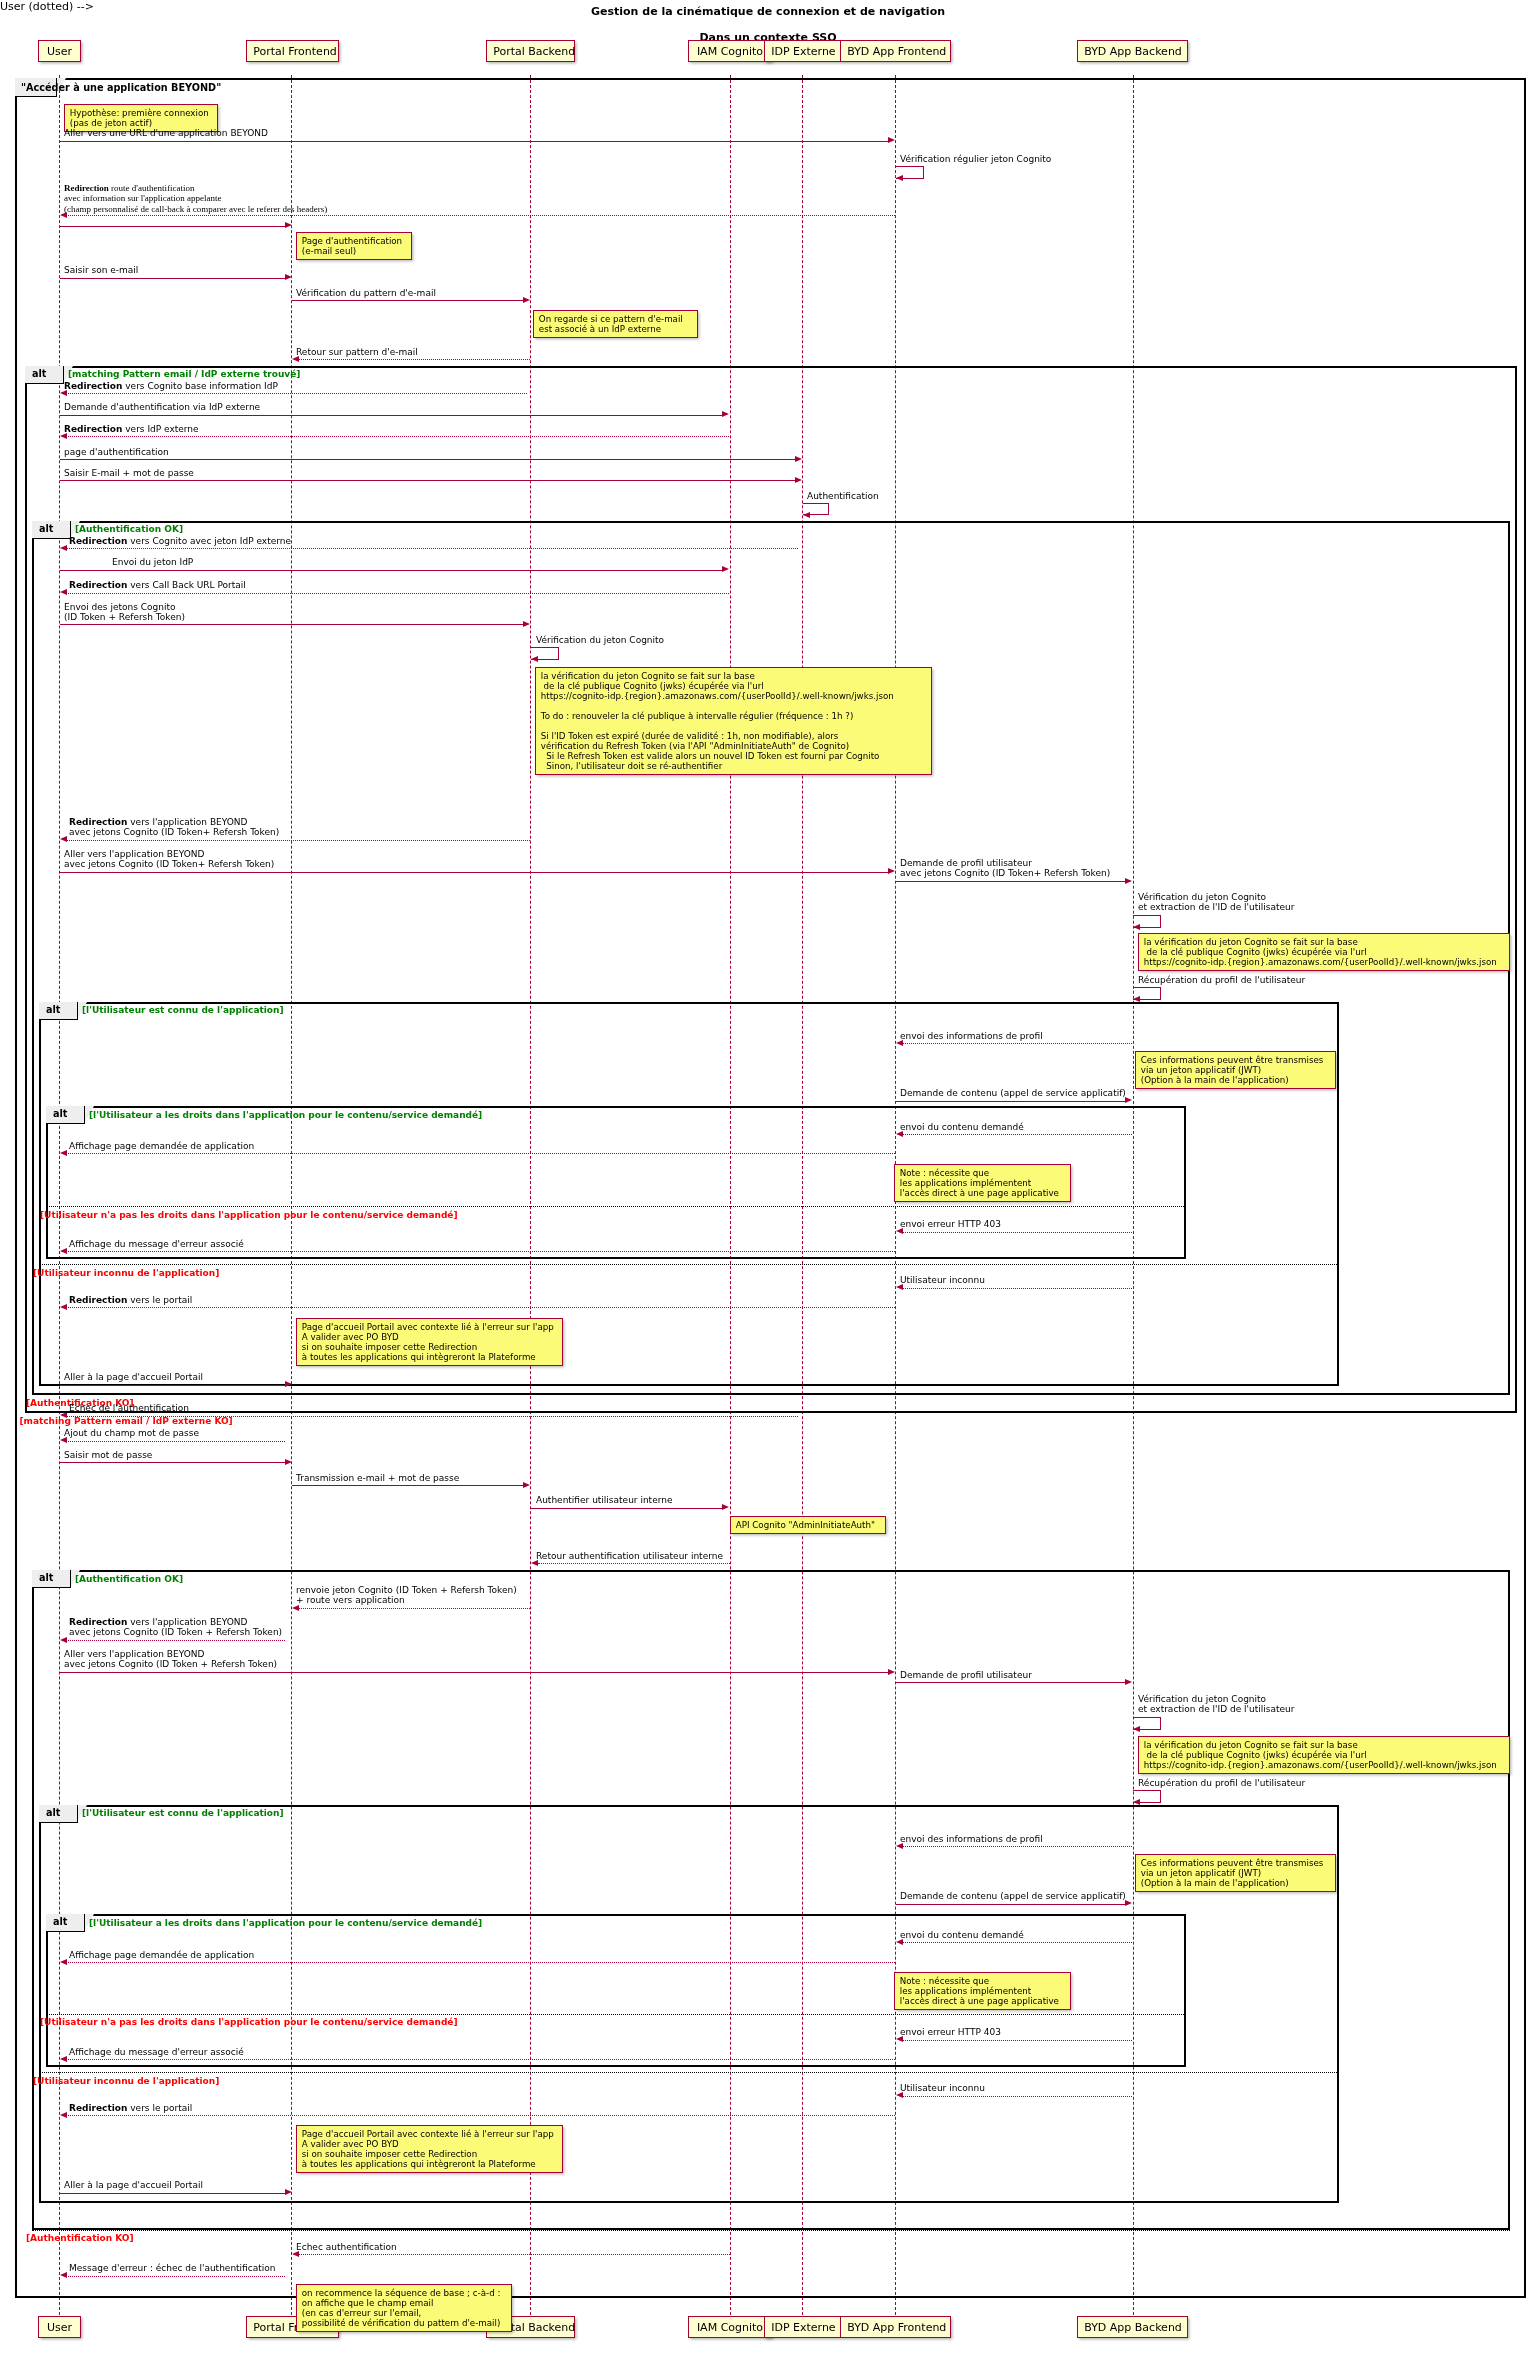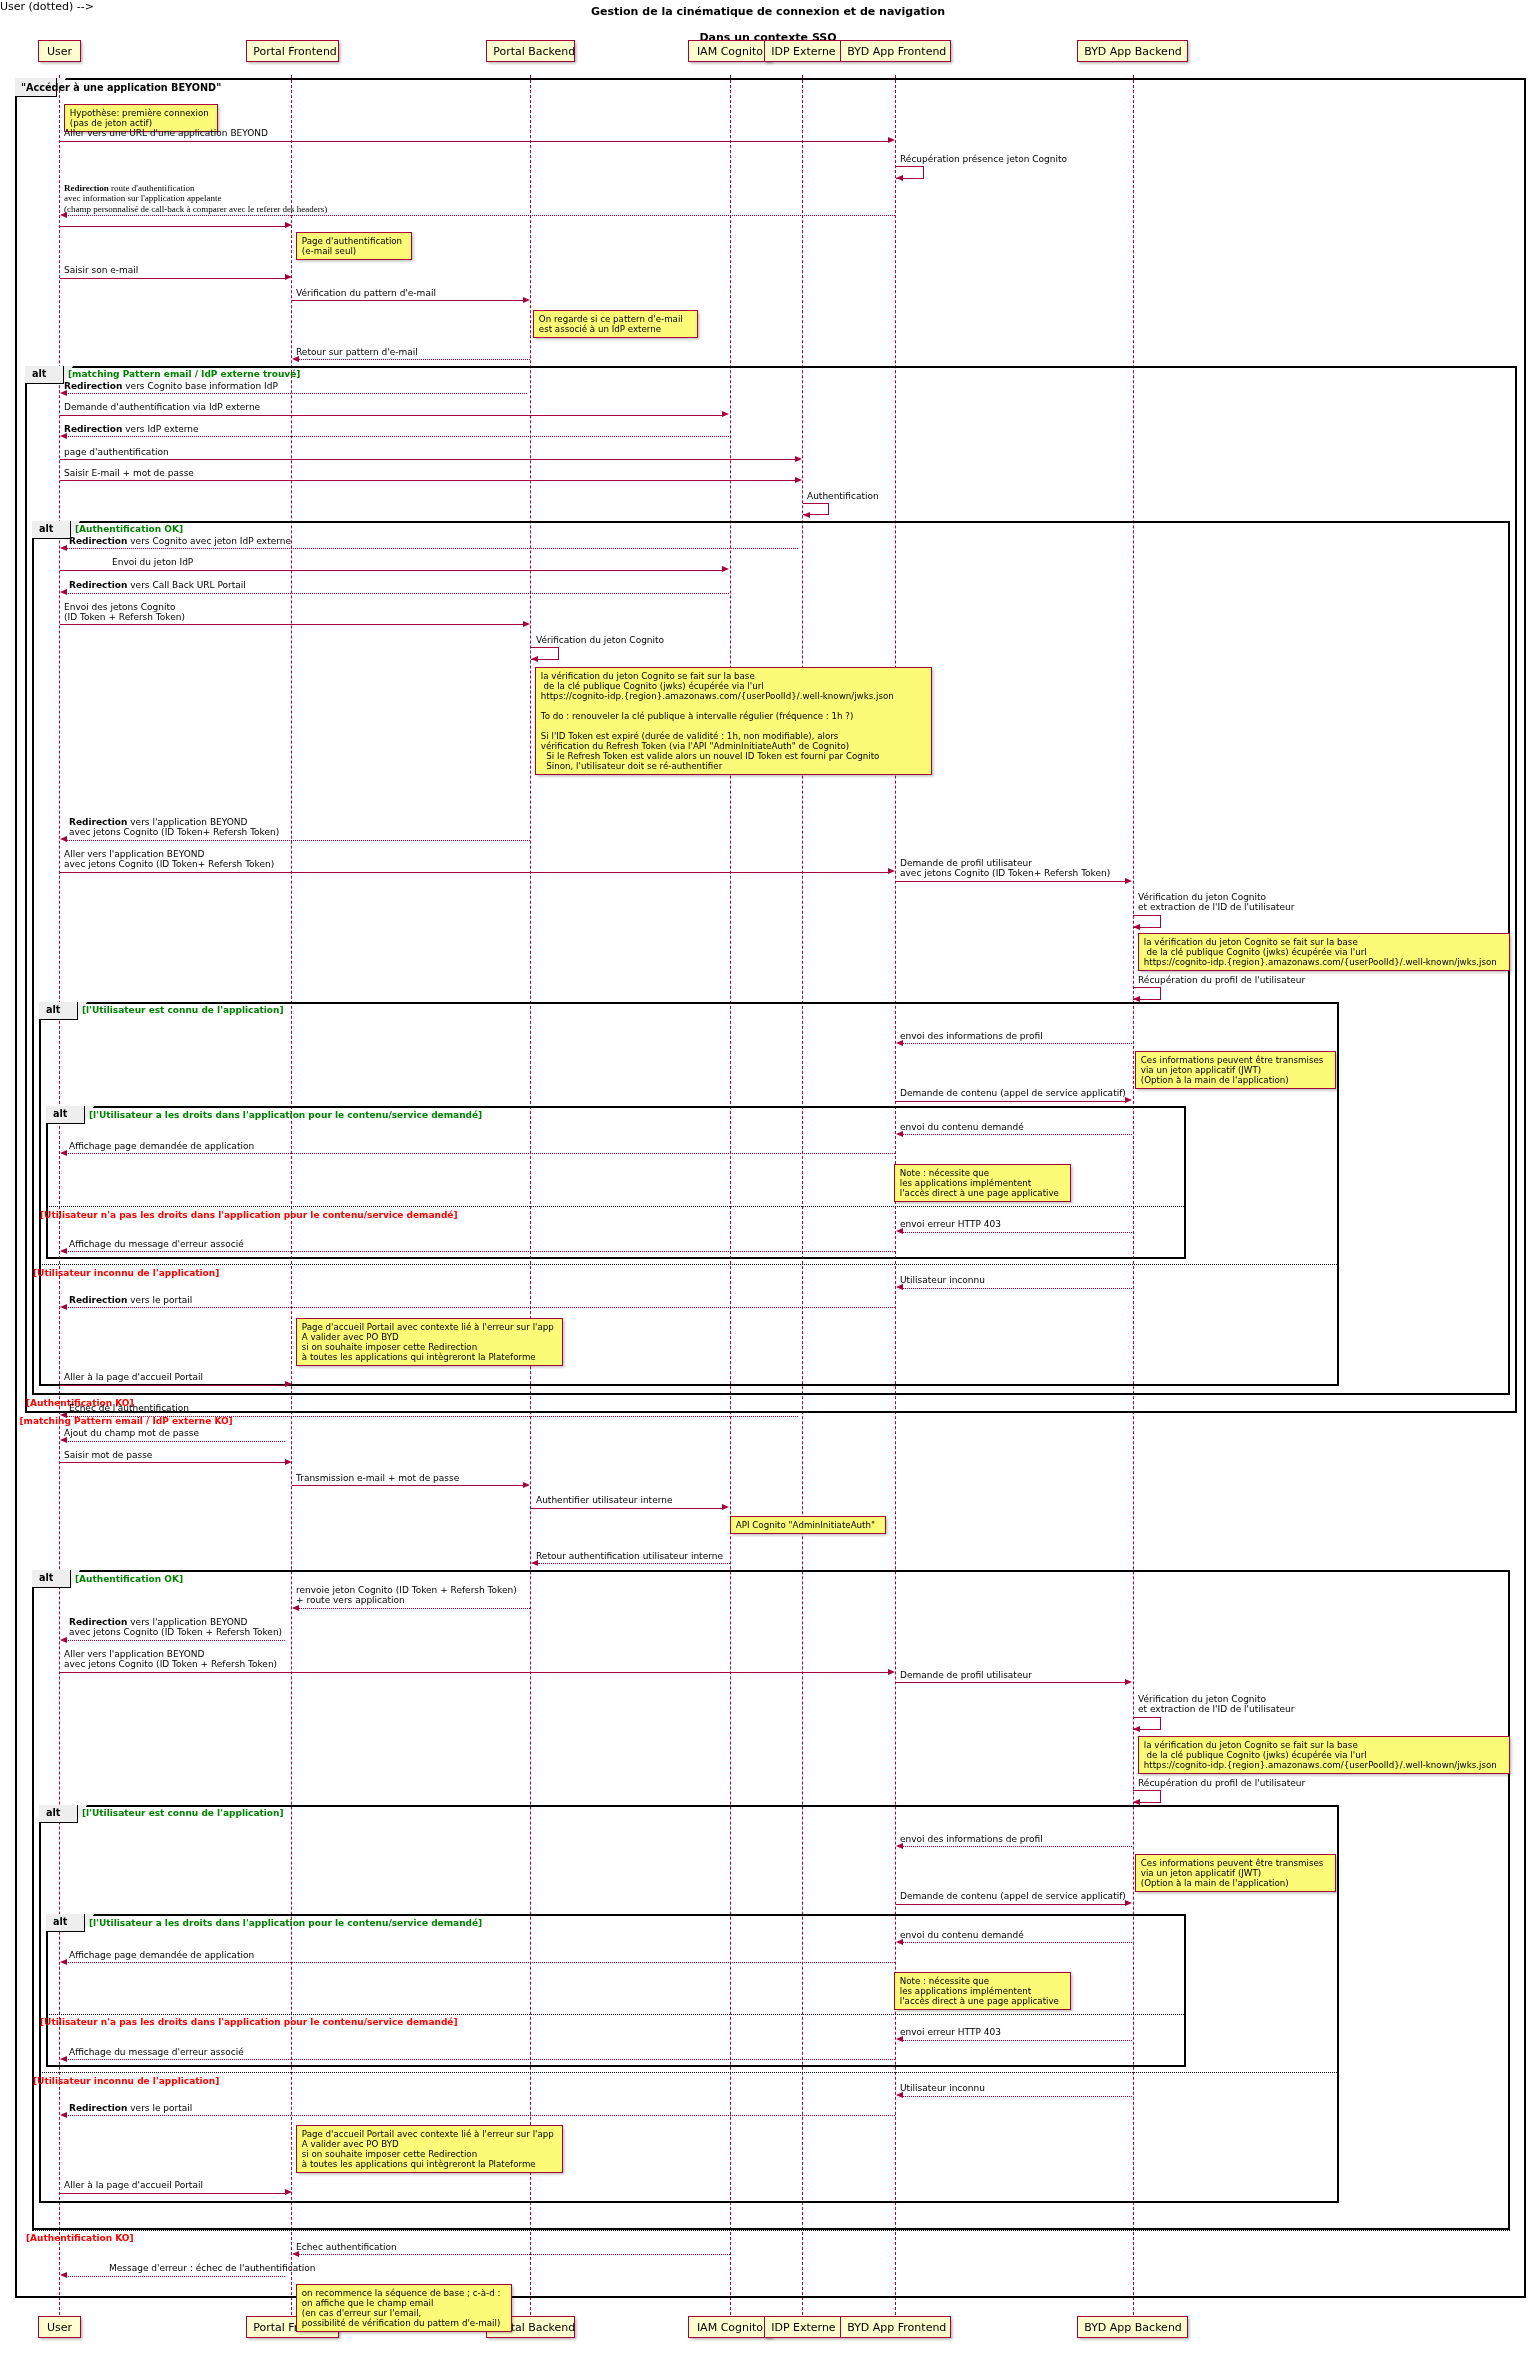--- a/index.html
+++ b/index.html
@@ -92,21 +92,21 @@
   
   <div class="note" style="left:64px;top:104px;width:154px;">Hypothèse: première connexion
 (pas de jeton actif)</div>
 
   
   <div class="msgtext" style="left:64px;top:128px;">Aller vers une URL d'une application BEYOND</div>
   <div class="msgline" style="left:60px;top:141px;width:828px;"></div>
   <div class="arrowr" style="left:888px;top:137px;"></div>
 
   
-  <div class="msgtext" style="left:900px;top:154px;">Récupération présence jeton Cognito</div>
+  <div class="msgtext" style="left:900px;top:154px;">Vérification régulier jeton Cognito</div>
   <div class="selfloop" style="left:896px;top:166px;width:28px;height:12.5px;"></div>
   <div class="arrowl" style="left:896px;top:175px;"></div>
 
    User (dotted) --&gt;
   <div class="msgtext" style="left:64px;top:183px;font-family:Liberation Serif, serif;"><b>Redirection</b><span> route d'authentification
 avec information sur l'application appelante
 (champ personnalisé de call-back à comparer avec le referer des headers)</span></div>
   <div class="msgline dotted" style="left:66px;top:215px;width:829px;"></div>
   <div class="arrowl" style="left:60px;top:212px;"></div>
 
@@ -495,21 +495,21 @@
   
   <div class="elseline" style="left:32px;top:2230px;width:1478px;"></div>
   <div class="cond ko" style="left:26px;top:2233px;">[Authentification KO]</div>
 
   
   <div class="msgtext" style="left:296px;top:2242px;">Echec authentification</div>
   <div class="msgline dotted" style="left:299px;top:2254px;width:431px;"></div>
   <div class="arrowl" style="left:292px;top:2251px;"></div>
 
   
-  <div class="msgtext" style="left:69px;top:2263px;margin-left:40px;">Message d'erreur : échec de l'authentification</div>
+  <div class="msgtext" style="left:69px;top:2263px;">Message d'erreur : échec de l'authentification</div>
   <div class="msgline dotted" style="left:66px;top:2276px;width:219px;"></div>
   <div class="arrowl" style="left:60px;top:2272px;"></div>
 
   
   <div class="note" style="left:296px;top:2284px;width:216px;">on recommence la séquence de base ; c-à-d :
 on affiche que le champ email
 (en cas d'erreur sur l'email,
 possibilité de vérification du pattern d'e-mail)</div>
 
 </div>

